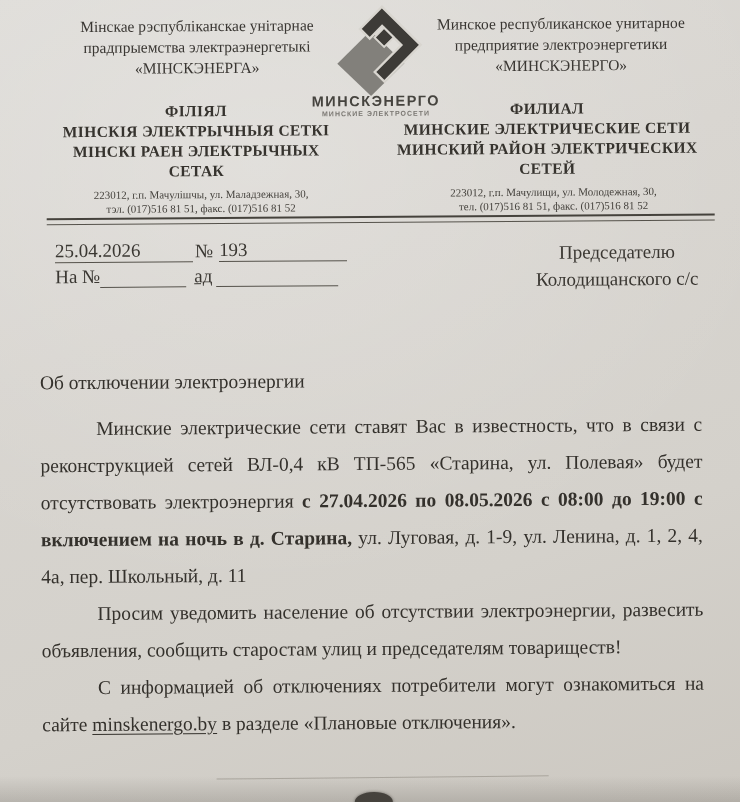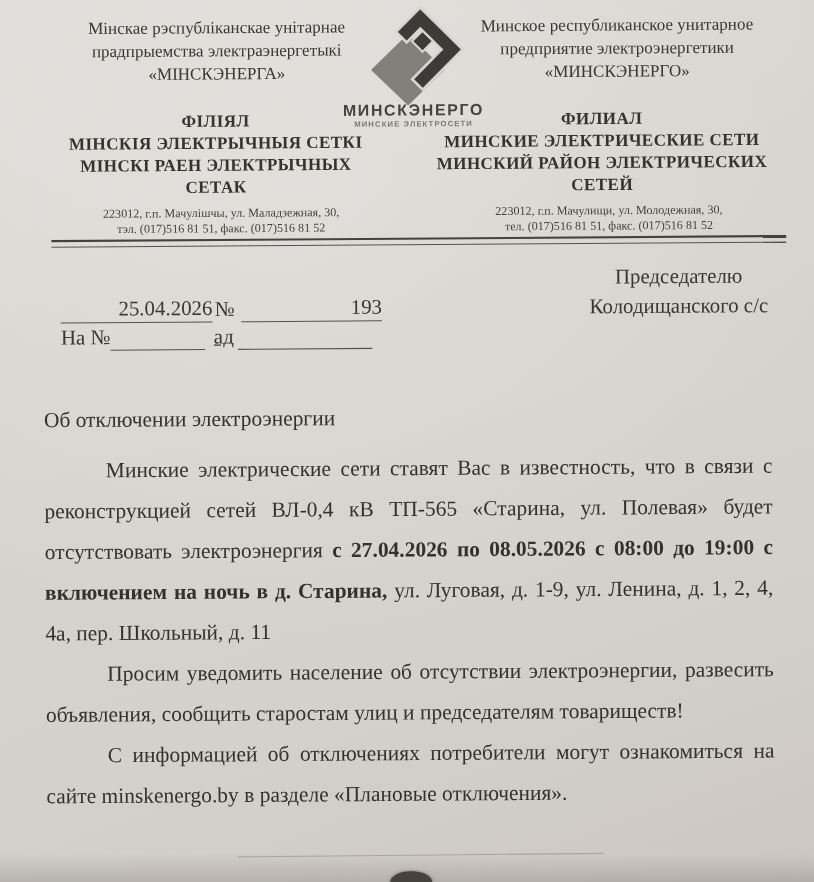--- a/index.html
+++ b/index.html
@@ -37,33 +37,33 @@
   .branch-ru{left:386px;top:100px;width:326px;}
   .addr{text-align:center;font-size:11px;line-height:14px;color:#45423d;}
   .addr-by{left:55px;top:186px;width:295px;}
   .addr-ru{left:400px;top:186px;width:310px;}
   .rule{left:48px;top:216px;width:668px;height:4px;
     border-top:2.5px solid #45423c;border-bottom:1px solid #55524b;}
 
   
   .ref{left:56px;top:238px;font-size:19px;color:#3a3732;}
   .ref-line{margin-bottom:3px;white-space:nowrap;}
-  .u{display:inline-block;border-bottom:1.5px solid #55524b;text-align:right;vertical-align:bottom;}
+  .u{display:inline-block;border-bottom:1.5px solid #55524b;text-align:left;vertical-align:bottom;}
   .u-date{width:138px;}
-  .u-num{width:128px;margin-top:31px;}
+  .u-num{width:128px;}
   .u-blank1{width:86px;}
   .u-blank2{width:122px;}
   .no-sign{margin:0 6px 0 2px;}
   .ad-label{margin:0 4px 0 8px;text-decoration:underline;}
   .recipient{left:520px;top:240px;width:196px;text-align:center;font-size:19px;line-height:27px;color:#3a3732;}
   .body{left:40px;top:362px;width:662px;font-size:19.5px;line-height:37px;
     text-align:justify;color:#34312c;}
   .body p{margin:0;text-indent:56px;}
   .body .subject-p{text-indent:0;}
-  .link{text-underline-offset:3px;}
+  .link{text-decoration:underline;text-underline-offset:3px;}
 
   
   .pencil-line{left:214px;top:777px;width:332px;height:1px;
     background:rgba(110,104,94,0.38);transform:rotate(-0.15deg);}
   .bottom-blob{left:352px;top:792px;width:38px;height:20px;border-radius:50%;
     background:#47443f;box-shadow:0 0 3px rgba(40,38,34,.6);}
 </style>
 </head>
 <body>
 

